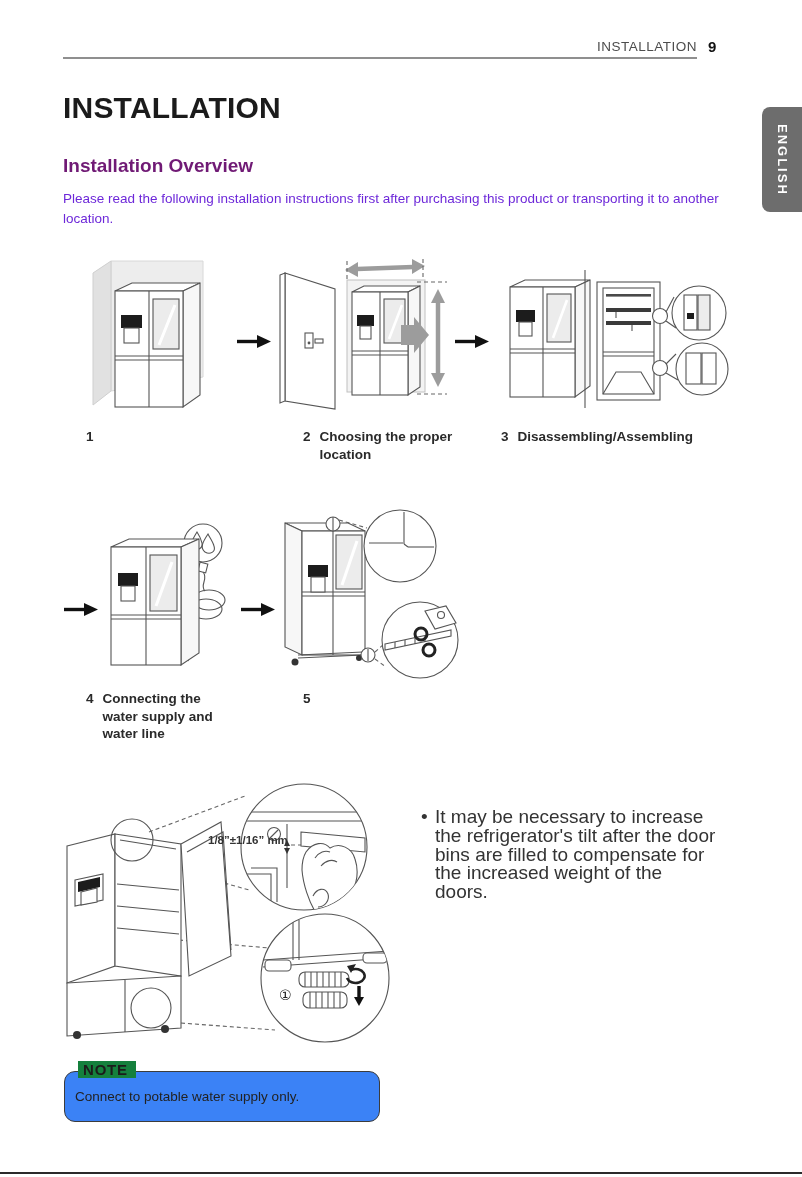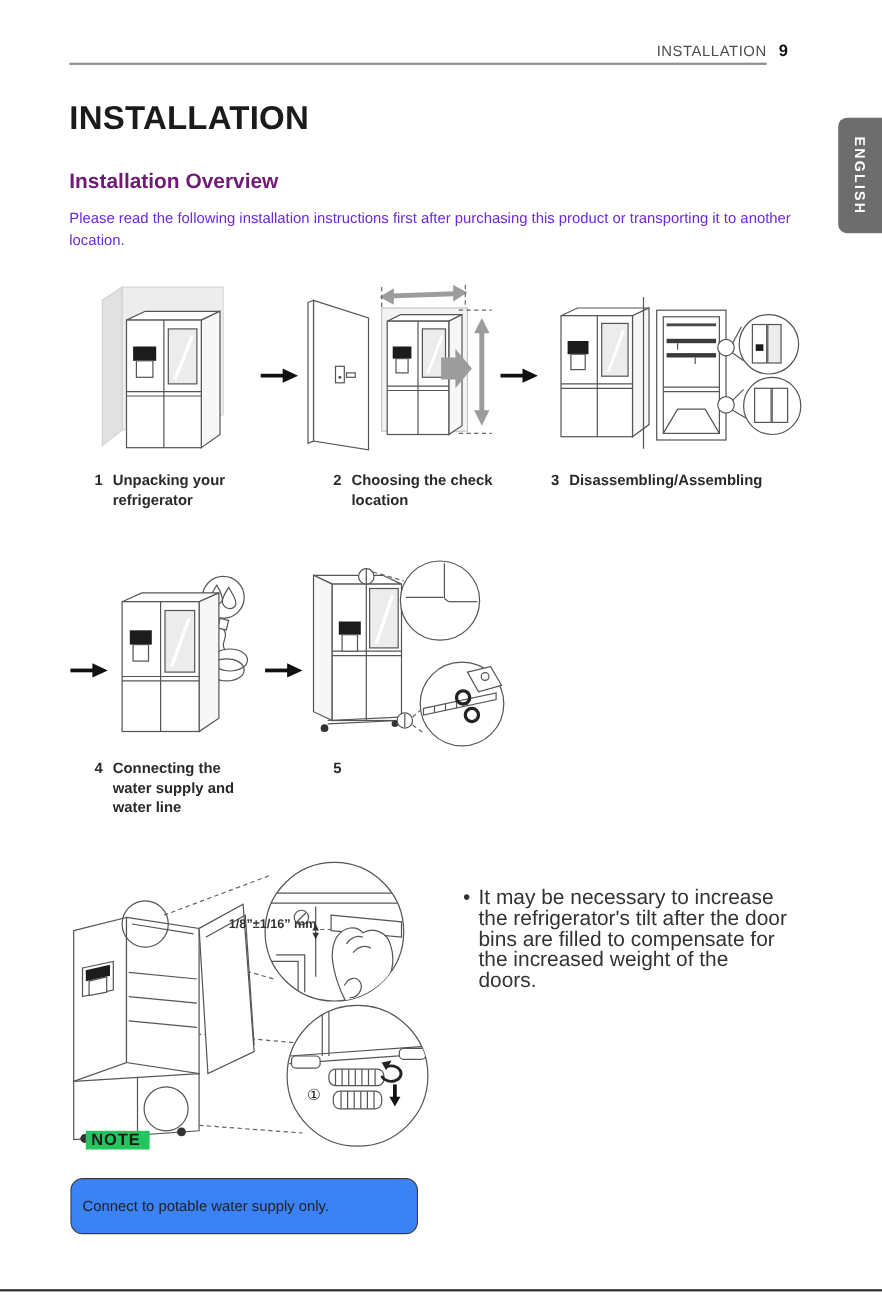--- a/index.html
+++ b/index.html
@@ -39,21 +39,21 @@
 
   .bullets { position:absolute; top:808px; left:419px; width:298px;
     font-size:19px; line-height:18.8px; color:#333; }
   .bullets .item { position:relative; padding-left:16px; margin-bottom:5px; }
   .bullets .item::before { content:"•"; position:absolute; left:2px; top:0; }
 
   .note-box { position:absolute; top:1071px; left:64px; width:316px; height:51px;
     border:1.6px solid #3c3c3c; border-radius:11px;
     display:flex; align-items:center; padding-left:10px;
     font-size:13.5px; color:#222; background:#3b82f6; }
-  .note-title { position:absolute; top:1028px; left:78px; z-index:2; background:#22c55e;
+  .note-title { position:absolute; top:1061px; left:78px; z-index:2; background:#15803d;
     padding:0 8px 0 5px; font-size:15px; font-weight:bold; letter-spacing:.8px; color:#1b1b1b; }
 
   .footer-rule { position:absolute; top:1172px; left:0; width:802px; height:2px; background:#2b2b2b; }
 
   
   .ln  { stroke:#555; fill:none; stroke-width:1.1; }
   .fw  { fill:#fff;   stroke:#555; stroke-width:1.1; }
   .fg  { fill:#ececec; stroke:#555; stroke-width:1.1; }
   .fs  { fill:#f7f7f7; stroke:#555; stroke-width:1.1; }
   .blk { fill:#1c1c1c; }
@@ -185,25 +185,24 @@
     <line class="ln" x1="168" y1="105" x2="180" y2="112"></line>
     <g>
       <circle class="fw" cx="204" cy="101" r="26"></circle>
       <rect class="fw" x="188" y="85" width="15" height="31"></rect>
       <rect class="fw" x="204" y="85" width="14" height="31"></rect>
     </g>
   </svg>
 
   <div class="caption" style="left:86px;top:428px">
     <span class="num">1</span>
-    <span class="lbl" style="width:122px">Unpacking your refrigerator</span>
   </div>
   <div class="caption" style="left:303px;top:428px">
     <span class="num">2</span>
-    <span class="lbl" style="width:152px">Choosing the check location</span>
+    <span class="lbl" style="width:152px">Choosing the proper location</span>
   </div>
   <div class="caption" style="left:501px;top:428px">
     <span class="num">3</span>
     <span class="lbl" style="width:232px">Disassembling/Assembling</span>
   </div>
 
   <svg class="ill" style="left:64px;top:602px" width="34" height="15" viewBox="0 0 34 15">
     <line x1="0" y1="7.5" x2="22" y2="7.5" stroke="#111" stroke-width="3.4"></line>
     <polygon points="20,1 34,7.5 20,14" fill="#111"></polygon>
   </svg>

